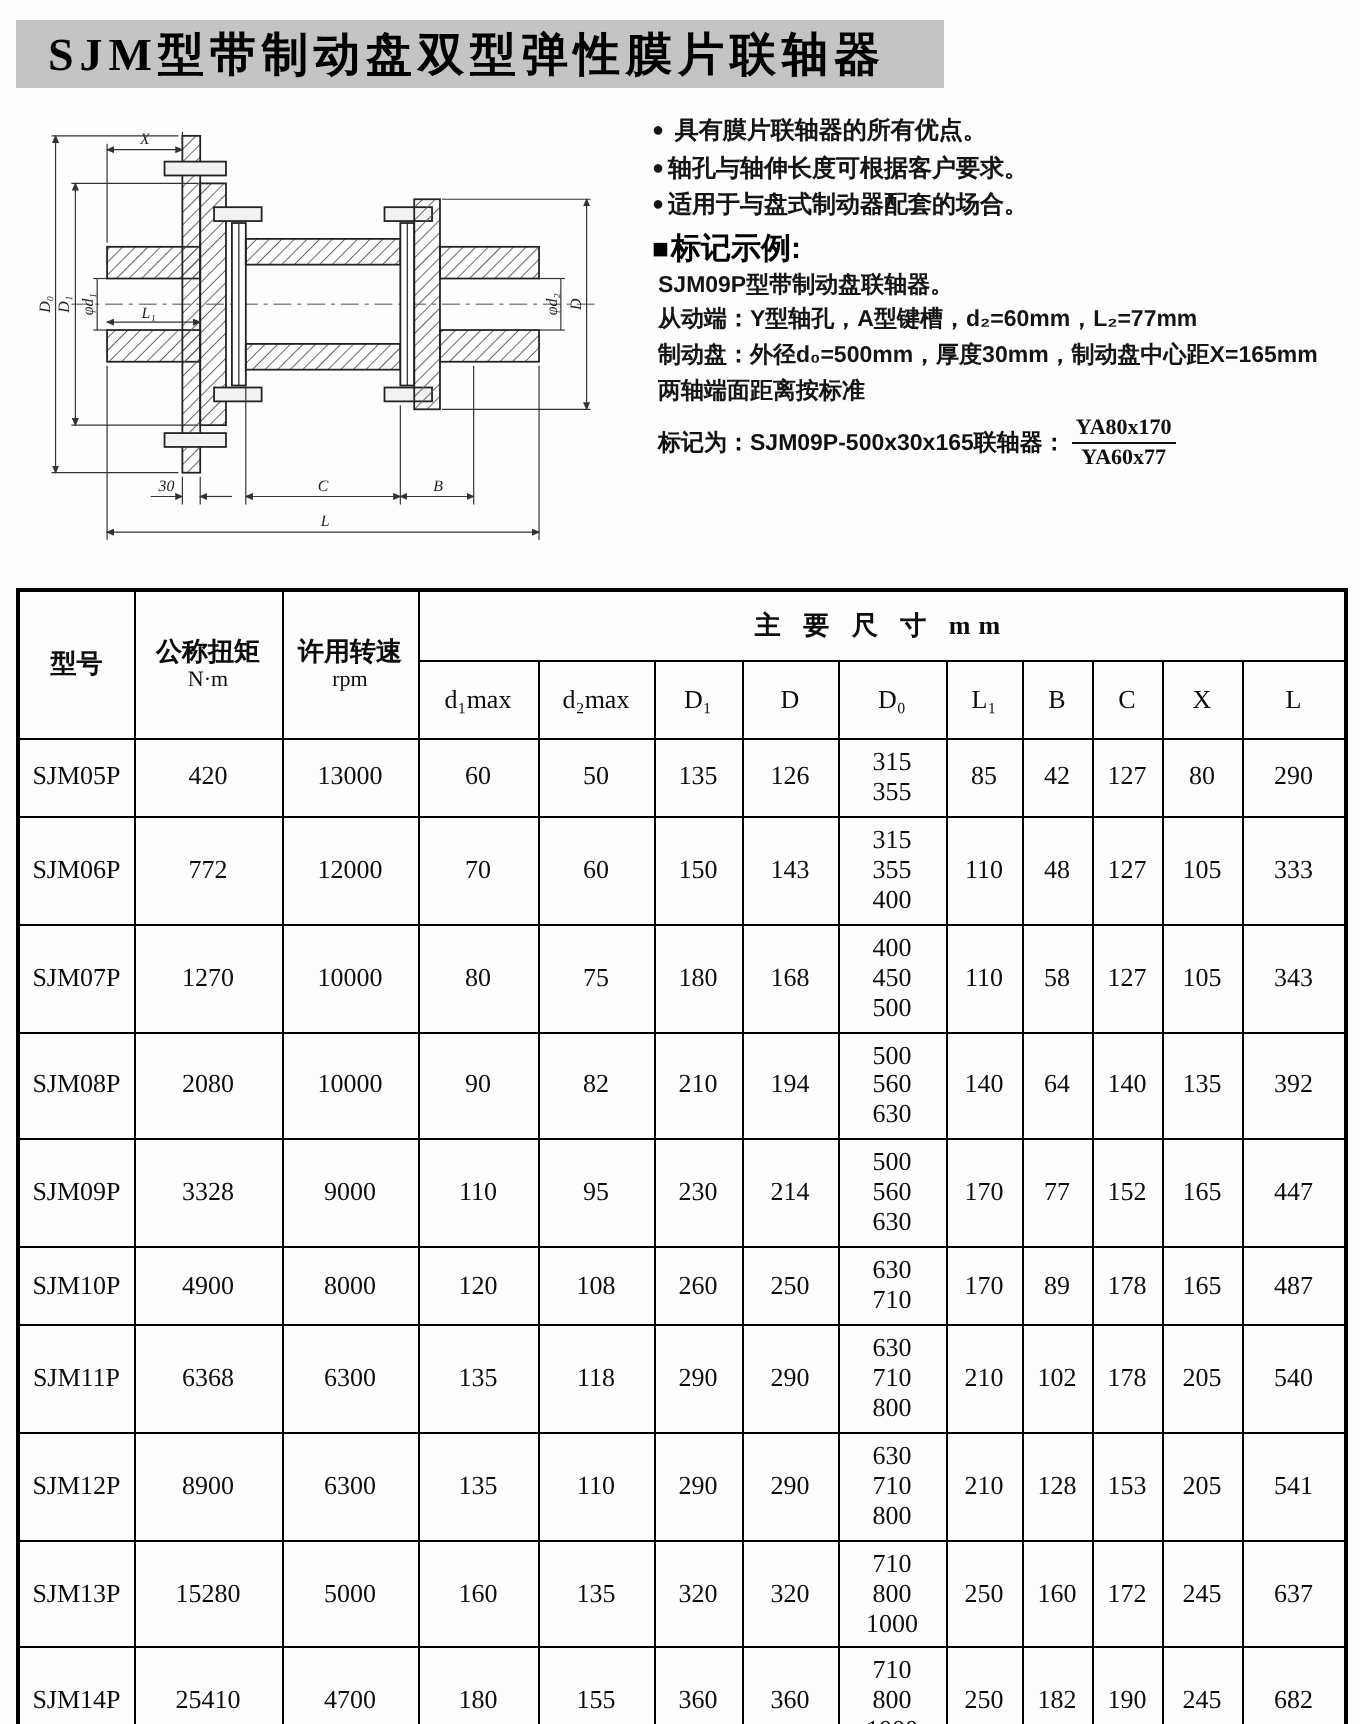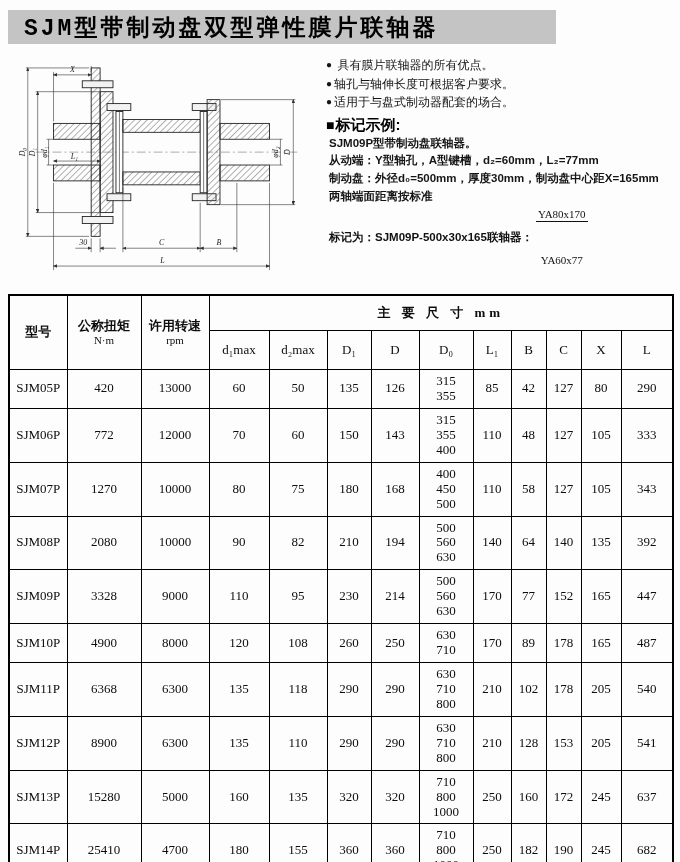--- a/index.html
+++ b/index.html
@@ -3,42 +3,42 @@
 <meta charset="utf-8">
 <style>
   html,body{margin:0;padding:0;background:#ffffff;}
   .page{
     position:relative;width:680px;height:862px;overflow:hidden;
     background:#fdfdfd;color:#111;
     font-family:"Liberation Sans",sans-serif;
   }
   
   .banner{
-    position:absolute;left:8px;top:10px;width:548px;height:34px;
+    position:absolute;left:8px;top:10px;width:464px;height:34px;
     background:#c4c4c4;display:flex;align-items:center;
     padding-left:16px;box-sizing:border-box;
-    font-family:Liberation Mono, monospace;font-weight:700;
+    font-family:Liberation Serif, serif;font-weight:700;
     font-size:23px;letter-spacing:3px;color:#000;
   }
   
   .content{position:absolute;left:4px;top:48px;width:672px;height:246px;display:flex;}
   .drawing-wrap{width:322px;flex:none;}
   .info{flex:1;padding-top:6px;min-width:0;}
   .sec-title{font-size:15px;font-weight:700;color:#000;line-height:1.25;white-space:nowrap;}
   .sec-title .sq{font-size:14px;margin-right:1px;}
   .bullets{margin:2px 0 4px 0;padding:0;list-style:none;}
-  .bullets li{font-size:12px;font-weight:400;line-height:1.55;color:#151515;white-space:nowrap;}
+  .bullets li{font-size:12px;font-weight:700;line-height:1.55;color:#151515;white-space:nowrap;}
   .bullets .bullet{font-size:10px;margin-right:2px;vertical-align:1px;}
   .mark-block{padding-left:3px;}
   .mark-block .mline{font-size:11.5px;font-weight:600;line-height:1.55;color:#151515;white-space:nowrap;}
   .designation{display:flex;align-items:center;font-size:11.5px;font-weight:600;white-space:nowrap;margin-top:1px;}
   .fraction{display:inline-flex;flex-direction:column;text-align:center;
-    font-family:"Liberation Serif",serif;font-size:11px;font-weight:400;line-height:1.3;margin-left:3px;}
+    font-family:"Liberation Serif",serif;font-size:11px;font-weight:700;line-height:1.3;margin-left:3px;}
   .fraction .top{border-bottom:1px solid #111;padding:0 2px;}
-  .fraction .bot{padding:0 2px;margin-top:31px;}
+  .fraction .bot{padding:0 2px;}
   
   .spec-table{
     position:absolute;left:8px;top:294px;width:664px;
     border-collapse:collapse;table-layout:fixed;
     font-family:"Liberation Serif",serif;
     border:2px solid #000;
   }
   .spec-table th,.spec-table td{
     border:1px solid #000;text-align:center;vertical-align:middle;
     padding:4px 1px;color:#0d0d0d;

